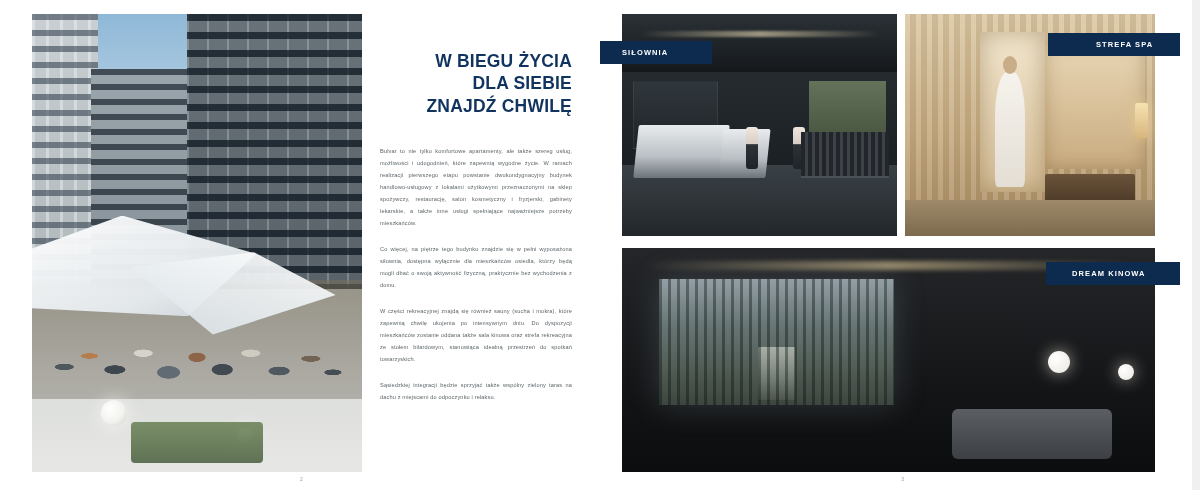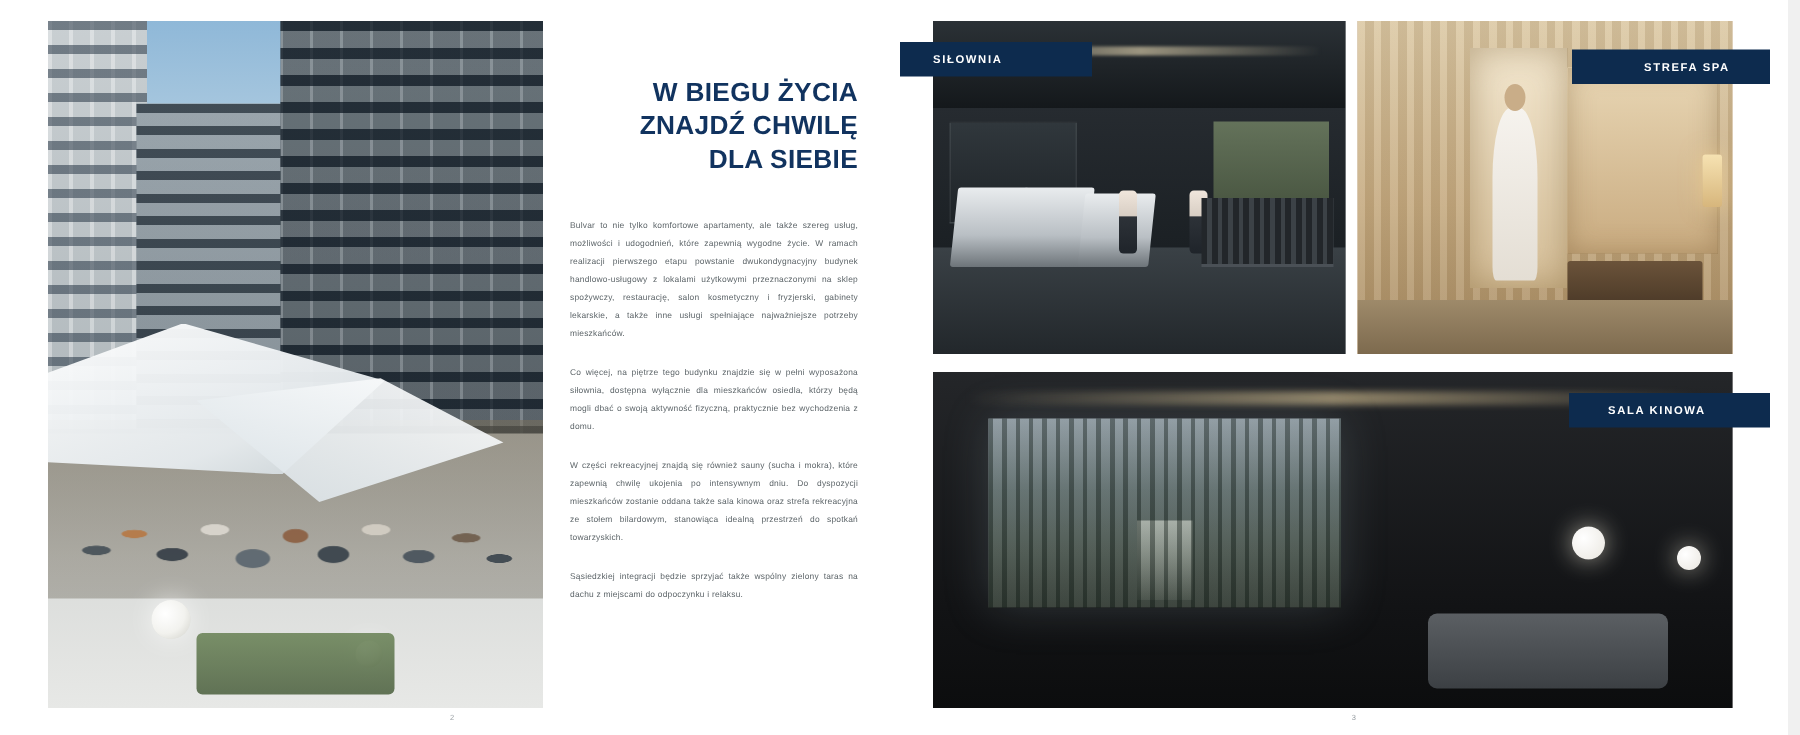--- a/index.html
+++ b/index.html
@@ -192,21 +192,21 @@
   .label {
     position: absolute;
     background: #0d2b4e;
     color: #ffffff;
     font-size: 7.5px;
     font-weight: bold;
     letter-spacing: 1.1px;
     padding: 7px 16px 7px 26px;
     white-space: nowrap;
   }
-  .label.gym-label { left: 600px; top: 28px; width: 128px; box-sizing: border-box; padding-left: 22px; }
+  .label.gym-label { left: 600px; top: 41px; width: 112px; box-sizing: border-box; padding-left: 22px; }
   .label.spa-label { left: 1048px; top: 33px; width: 132px; box-sizing: border-box; padding-left: 48px; }
   .label.cinema-label { left: 1046px; top: 262px; width: 134px; box-sizing: border-box; }
 
   
   .gym-ceil {
     position: absolute; left:0; top:0; width:100%; height:26%;
     background: linear-gradient(180deg,#2b3136 0%, #14181b 100%);
   }
   .gym-ceil::after{
     content:""; position:absolute; left:6%; top:30%; width:88%; height:10%;
@@ -381,22 +381,22 @@
       <div class="lp-canopy2"></div>
       <div class="lp-crowd"></div>
       <div class="lp-lamp a"></div>
       <div class="lp-lamp b"></div>
       <div class="lp-green"></div>
     </div>
 
     <div class="left-text">
       <div class="headline">
         <div>W BIEGU ŻYCIA</div>
+        <div>DLA SIEBIE</div>
         <div>ZNAJDŹ CHWILĘ</div>
-        <div>DLA SIEBIE</div>
       </div>
       <div class="body-copy">
         <p>Bulvar to nie tylko komfortowe apartamenty, ale także szereg usług, możliwości i udogodnień, które zapewnią wygodne życie. W ramach realizacji pierwszego etapu powstanie dwukondygnacyjny budynek handlowo-usługowy z lokalami użytkowymi przeznaczonymi na sklep spożywczy, restaurację, salon kosmetyczny i fryzjerski, gabinety lekarskie, a także inne usługi spełniające najważniejsze potrzeby mieszkańców.</p>
         <p>Co więcej, na piętrze tego budynku znajdzie się w pełni wyposażona siłownia, dostępna wyłącznie dla mieszkańców osiedla, którzy będą mogli dbać o swoją aktywność fizyczną, praktycznie bez wychodzenia z domu.</p>
         <p>W części rekreacyjnej znajdą się również sauny (sucha i mokra), które zapewnią chwilę ukojenia po intensywnym dniu. Do dyspozycji mieszkańców zostanie oddana także sala kinowa oraz strefa rekreacyjna ze stołem bilardowym, stanowiąca idealną przestrzeń do spotkań towarzyskich.</p>
         <p>Sąsiedzkiej integracji będzie sprzyjać także wspólny zielony taras na dachu z miejscami do odpoczynku i relaksu.</p>
       </div>
     </div>
 
     <div class="page-num left">2</div>
@@ -437,17 +437,17 @@
       <div class="cin-sofa"></div>
       <div class="cin-lamp"></div>
       <div class="cin-lamp b"></div>
     </div>
 
     <div class="page-num right">3</div>
   </div>
 
   <div class="label gym-label">SIŁOWNIA</div>
   <div class="label spa-label">STREFA SPA</div>
-  <div class="label cinema-label">SALA KINOWA</div>
+  <div class="label cinema-label">DREAM KINOWA</div>
 
 
   <div class="scroll-strip"></div>
 </div>
 
 </body></html>

